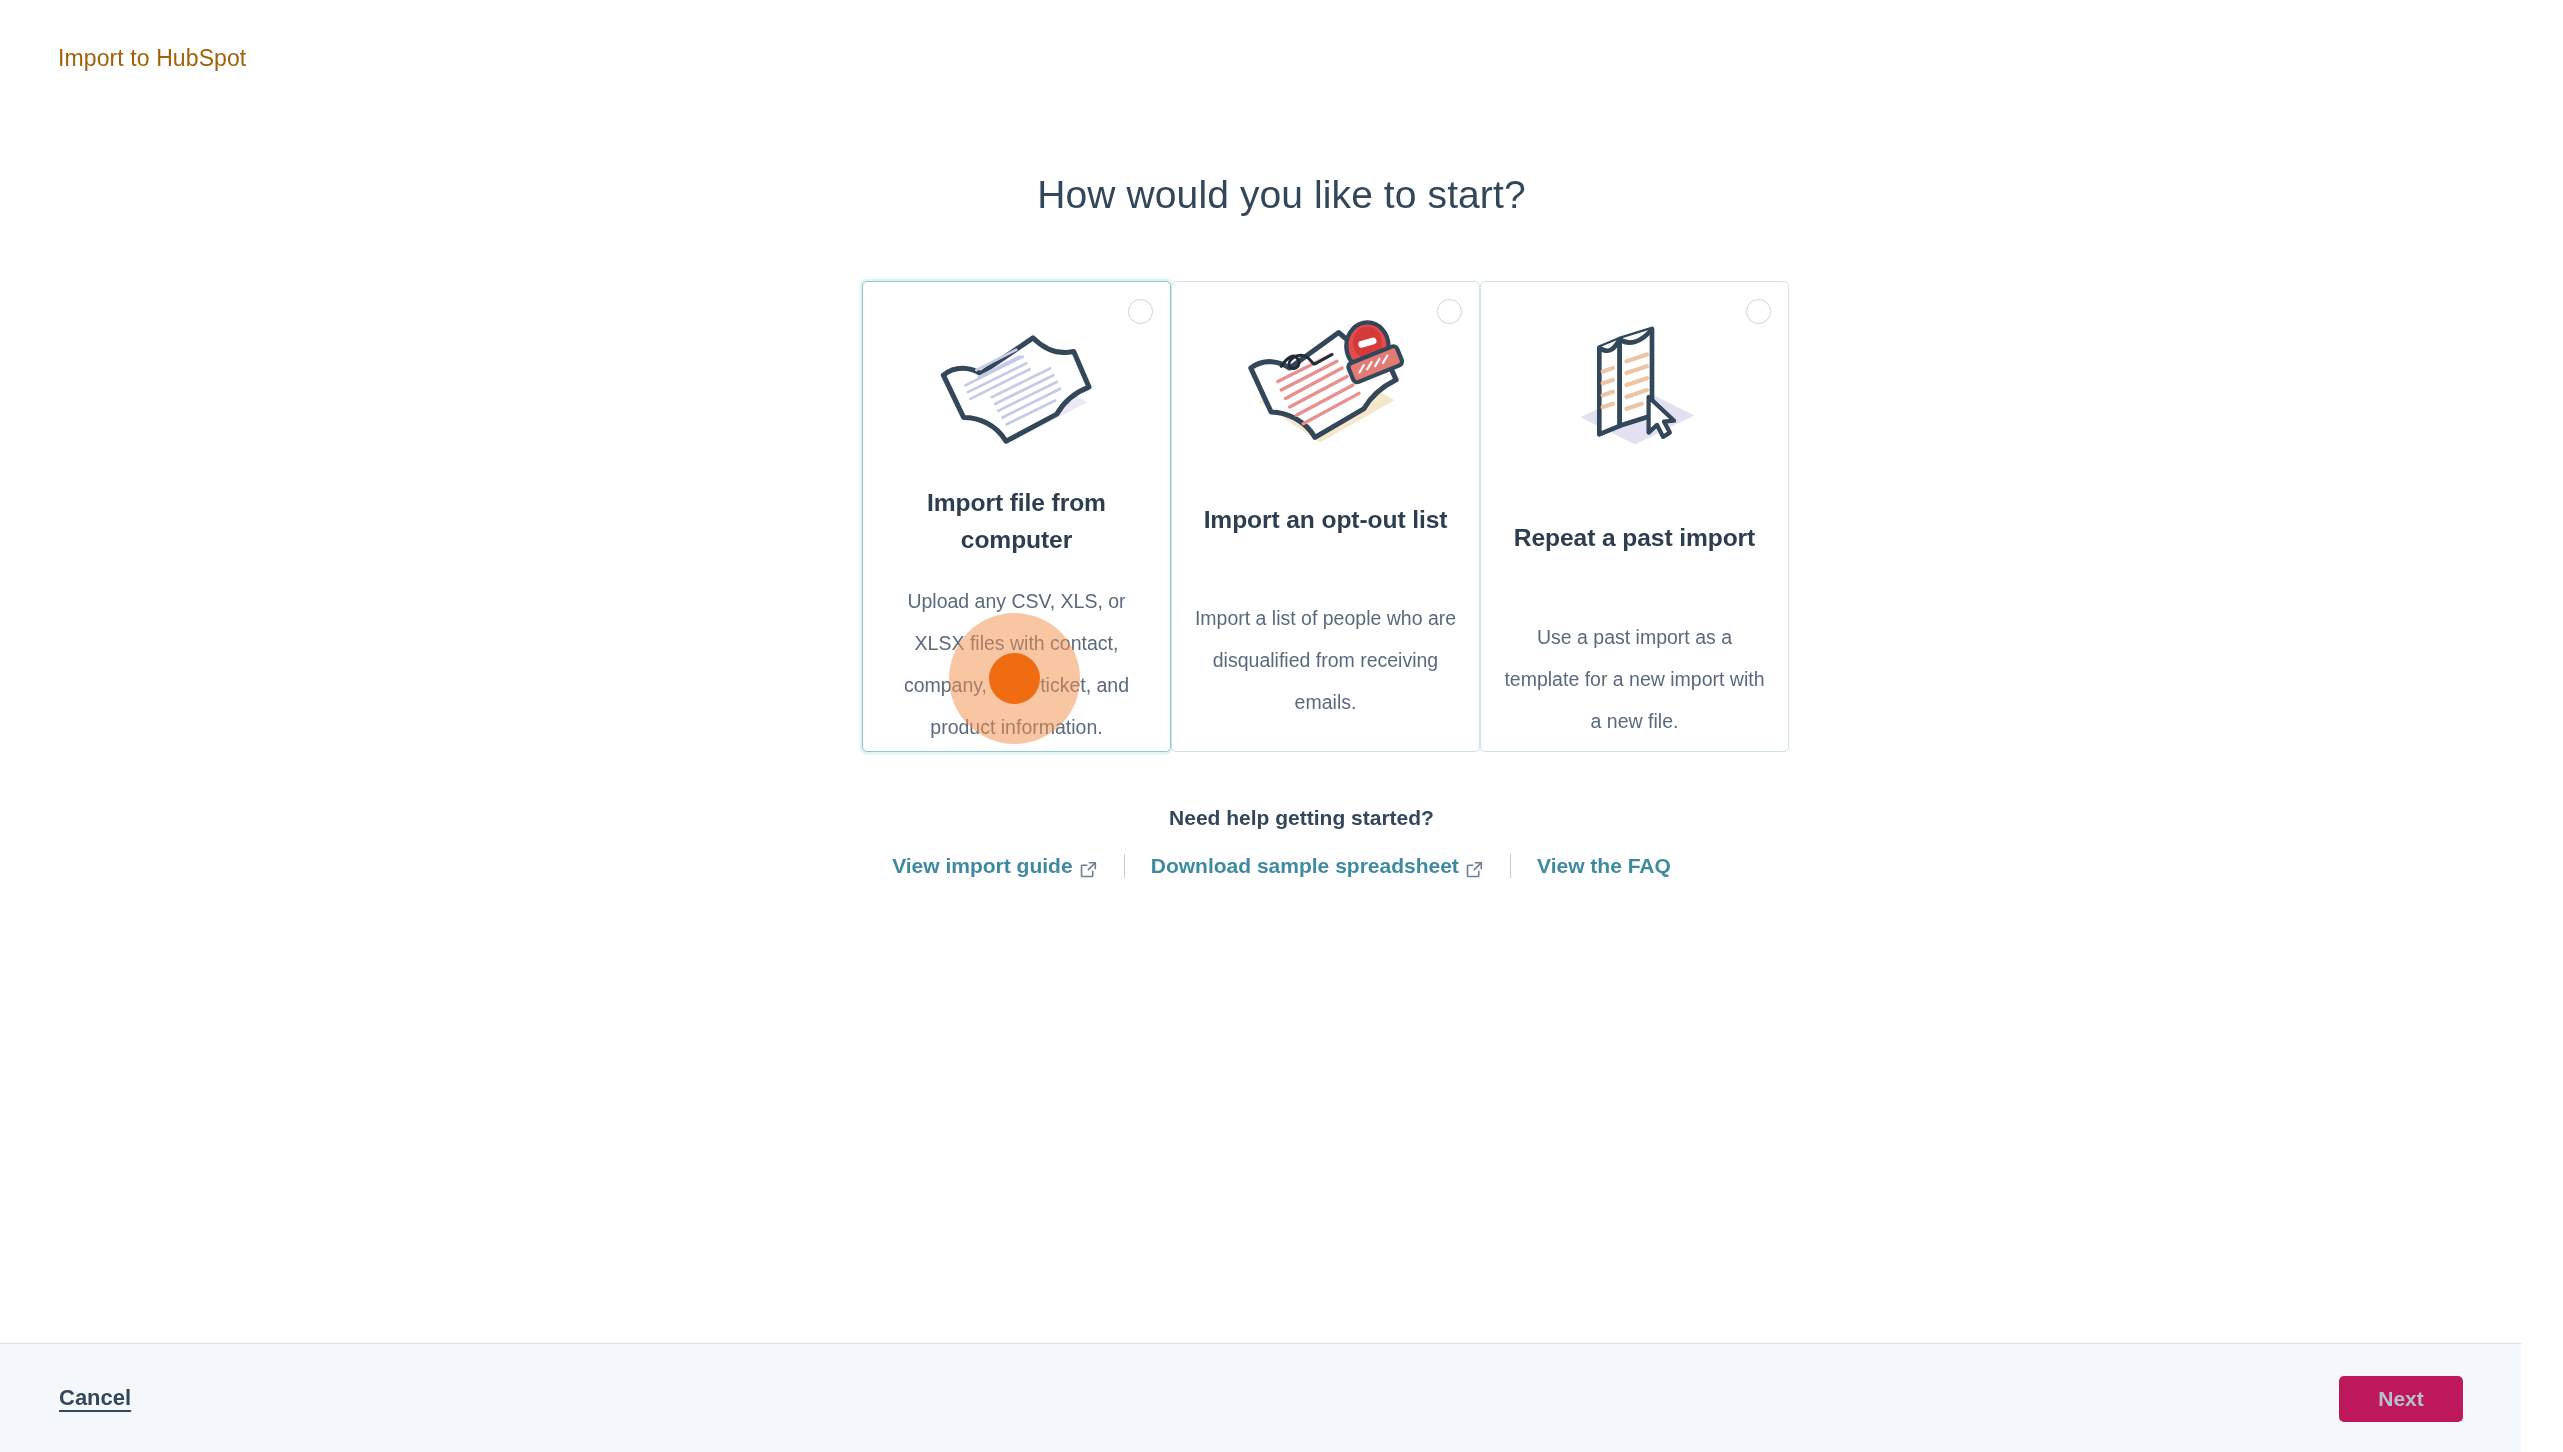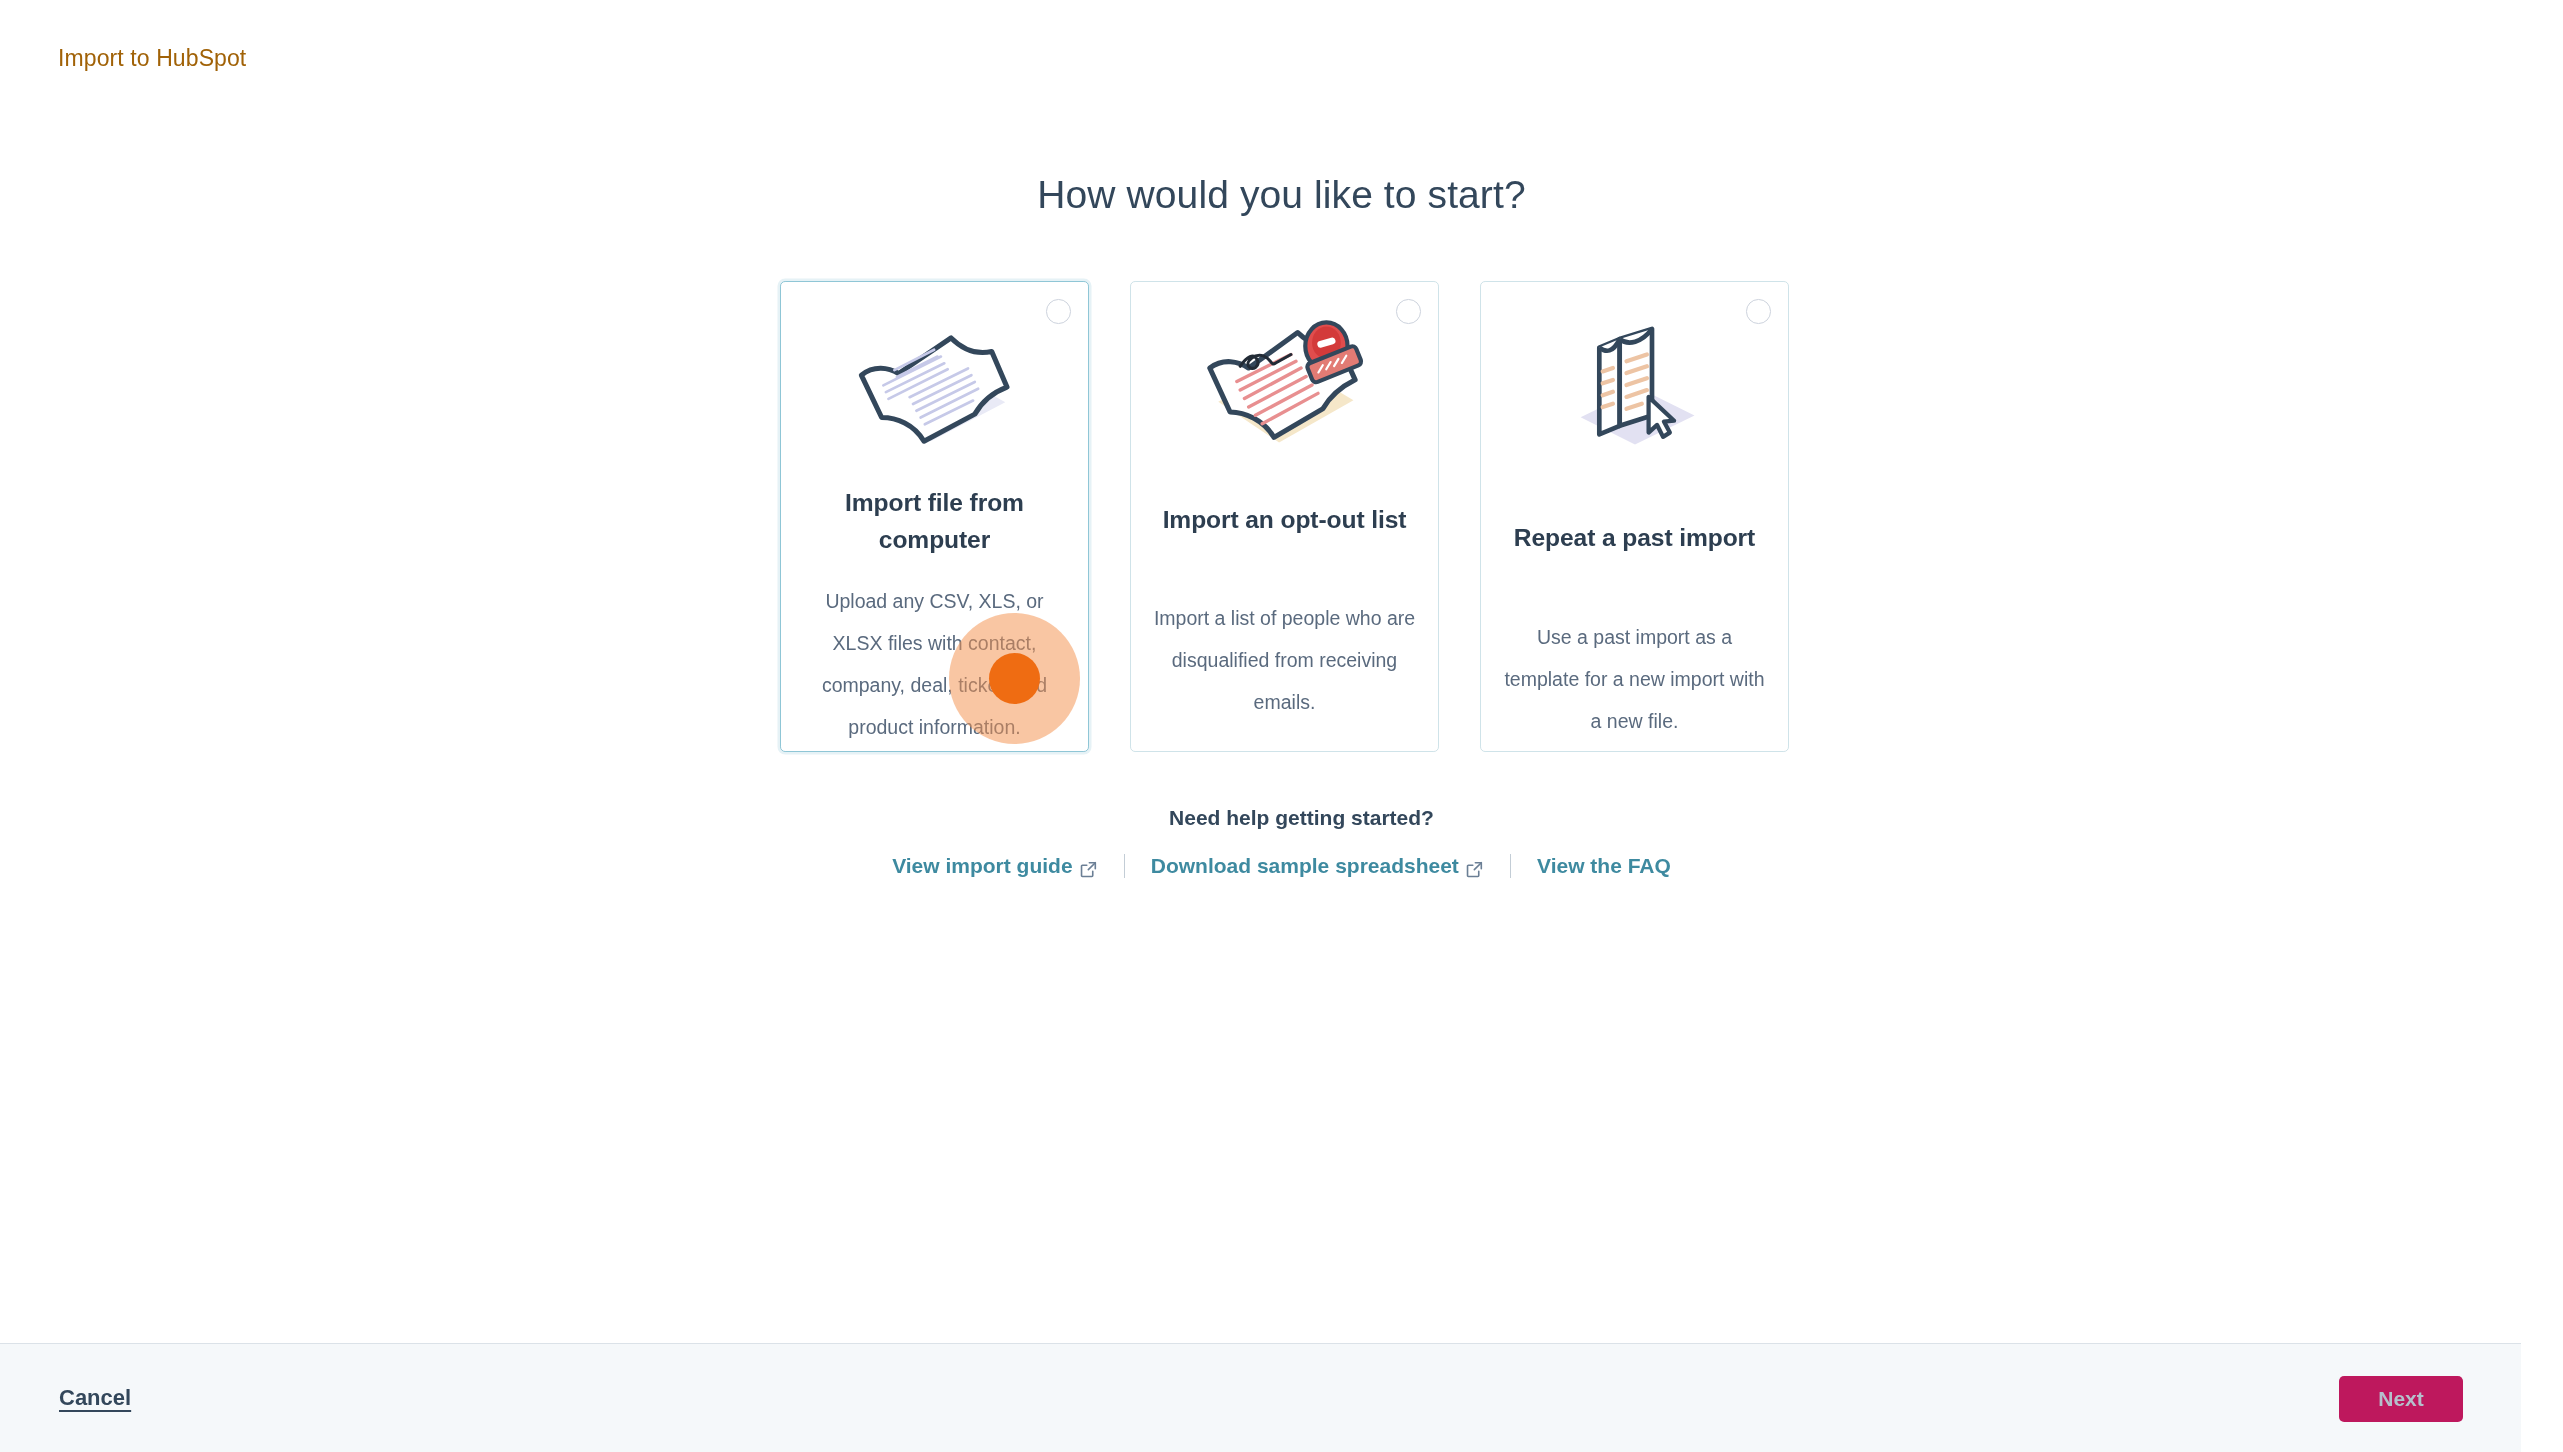--- a/index.html
+++ b/index.html
@@ -47,21 +47,21 @@
   }
 
   
   .card-row {
     position: absolute;
     left: 780px;
     top: 281px;
     width: 1009px;
     height: 399px;
     display: flex;
-    justify-content: space-between;
+    justify-content: flex-end;
   }
 
   .card {
     position: relative;
     width: 309px;
     height: 471px;
     background: #ffffff;
     border: 0.8px solid #cfe3e9;
     border-radius: 5.1px;
     overflow: visible;

